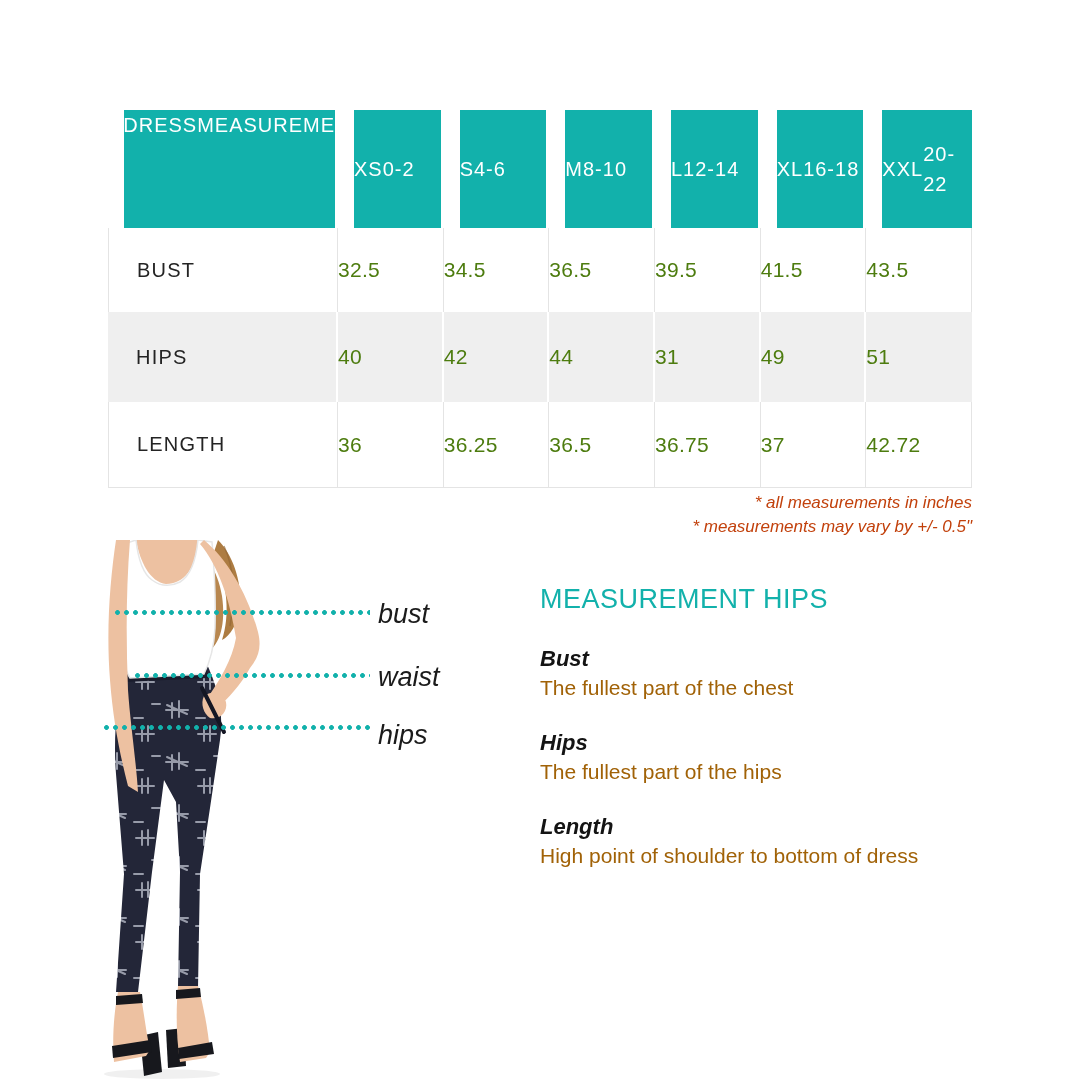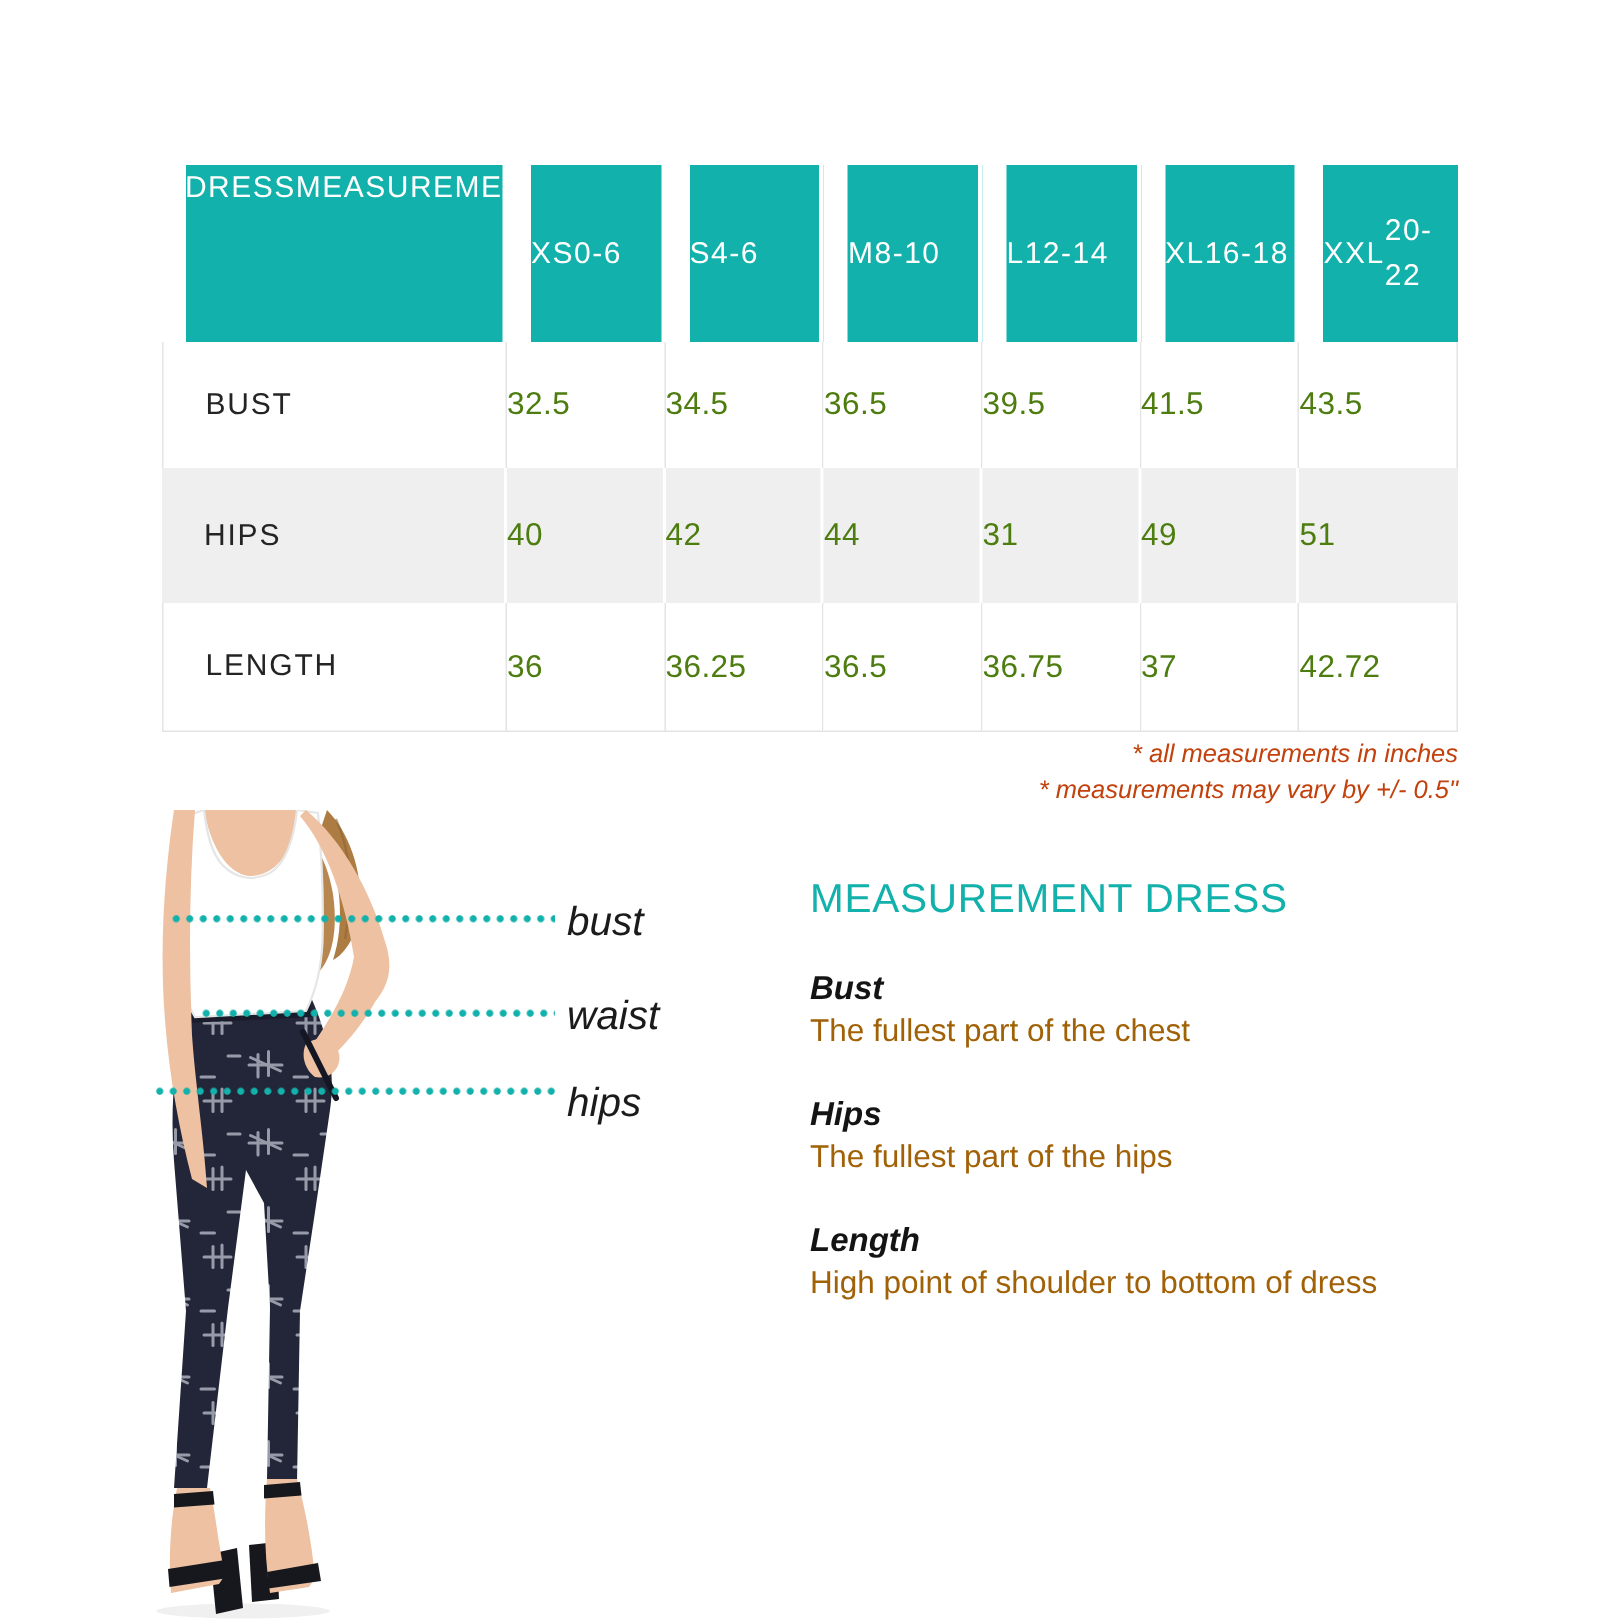--- a/index.html
+++ b/index.html
@@ -78,21 +78,21 @@
 <body>
 
 <div class="size-table">
   <div class="t-row row-header">
     <div class="cell label-cell">
       <span>DRESS</span>
       <span>MEASUREMENT</span>
     </div>
     <div class="cell">
       <span>XS</span>
-      <span>0-6</span>
+      <span>0-2</span>
     </div>
     <div class="cell">
       <span>S</span>
       <span>4-6</span>
     </div>
     <div class="cell">
       <span>M</span>
       <span>8-10</span>
     </div>
     <div class="cell">
@@ -206,21 +206,21 @@
 
 <div class="dotline dot-bust"></div>
 <div class="dotline dot-waist"></div>
 <div class="dotline dot-hips"></div>
 
 <div class="measure-label lbl-bust">bust</div>
 <div class="measure-label lbl-waist">waist</div>
 <div class="measure-label lbl-hips">hips</div>
 
 <div class="terms">
-  <div class="terms-heading">MEASUREMENT DRESS</div>
+  <div class="terms-heading">MEASUREMENT HIPS</div>
 
   <div class="term-item">
     <div class="term-name">Bust</div>
     <div class="term-def">The fullest part of the chest</div>
   </div>
   <div class="term-item">
     <div class="term-name">Hips</div>
     <div class="term-def">The fullest part of the hips</div>
   </div>
   <div class="term-item">

